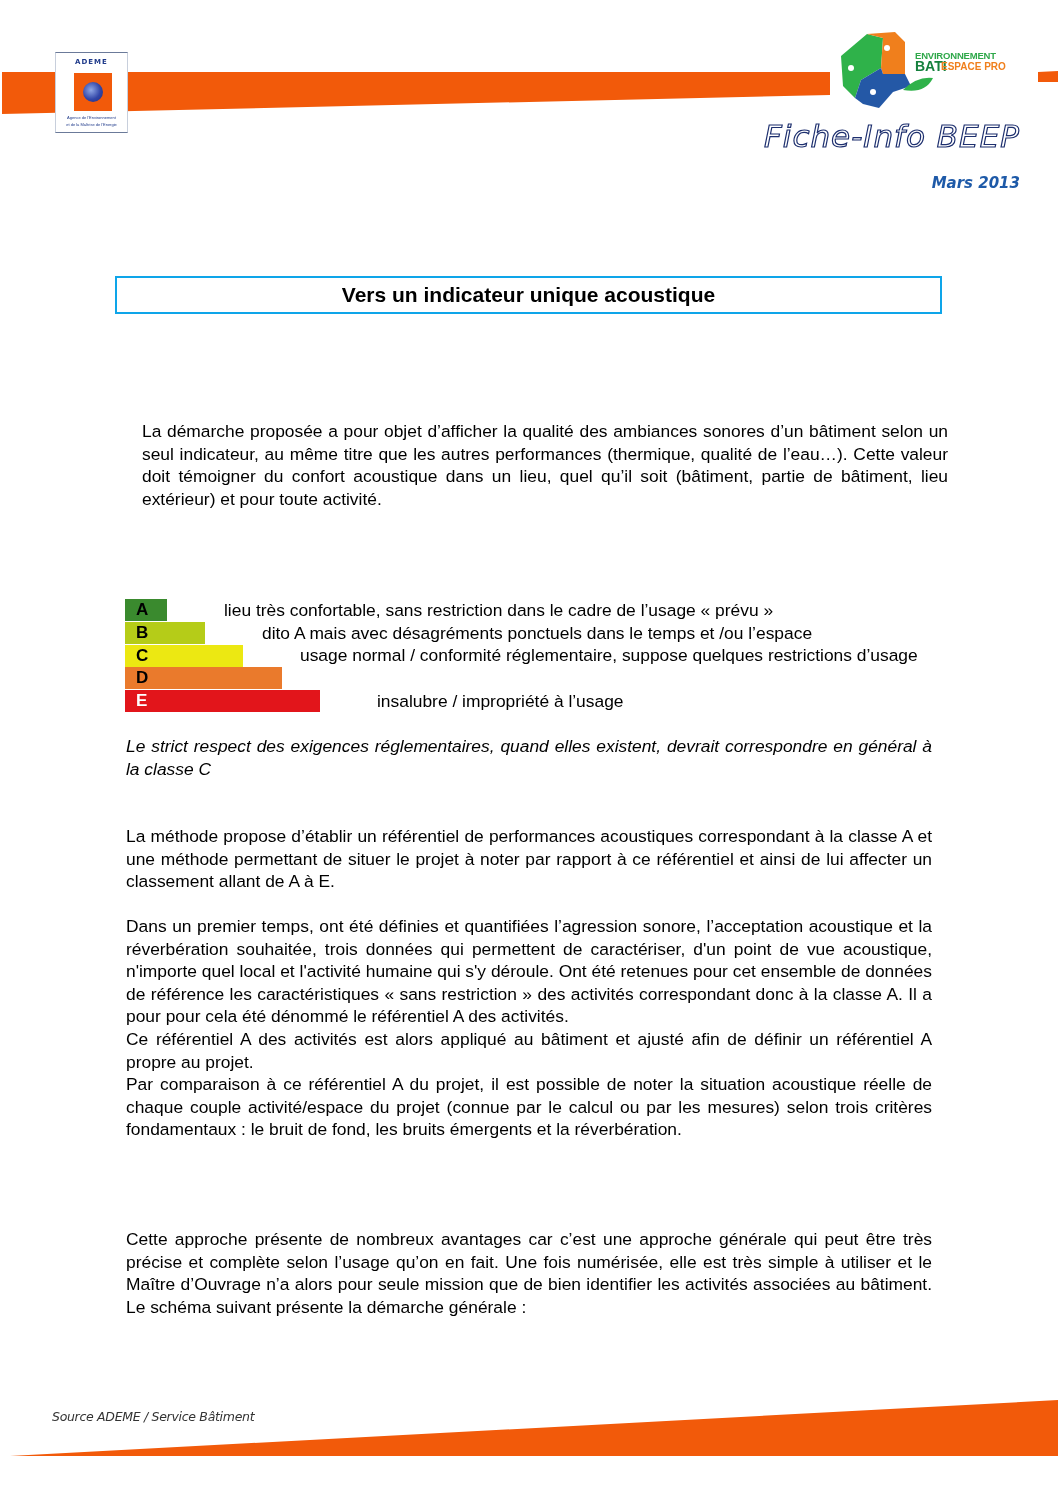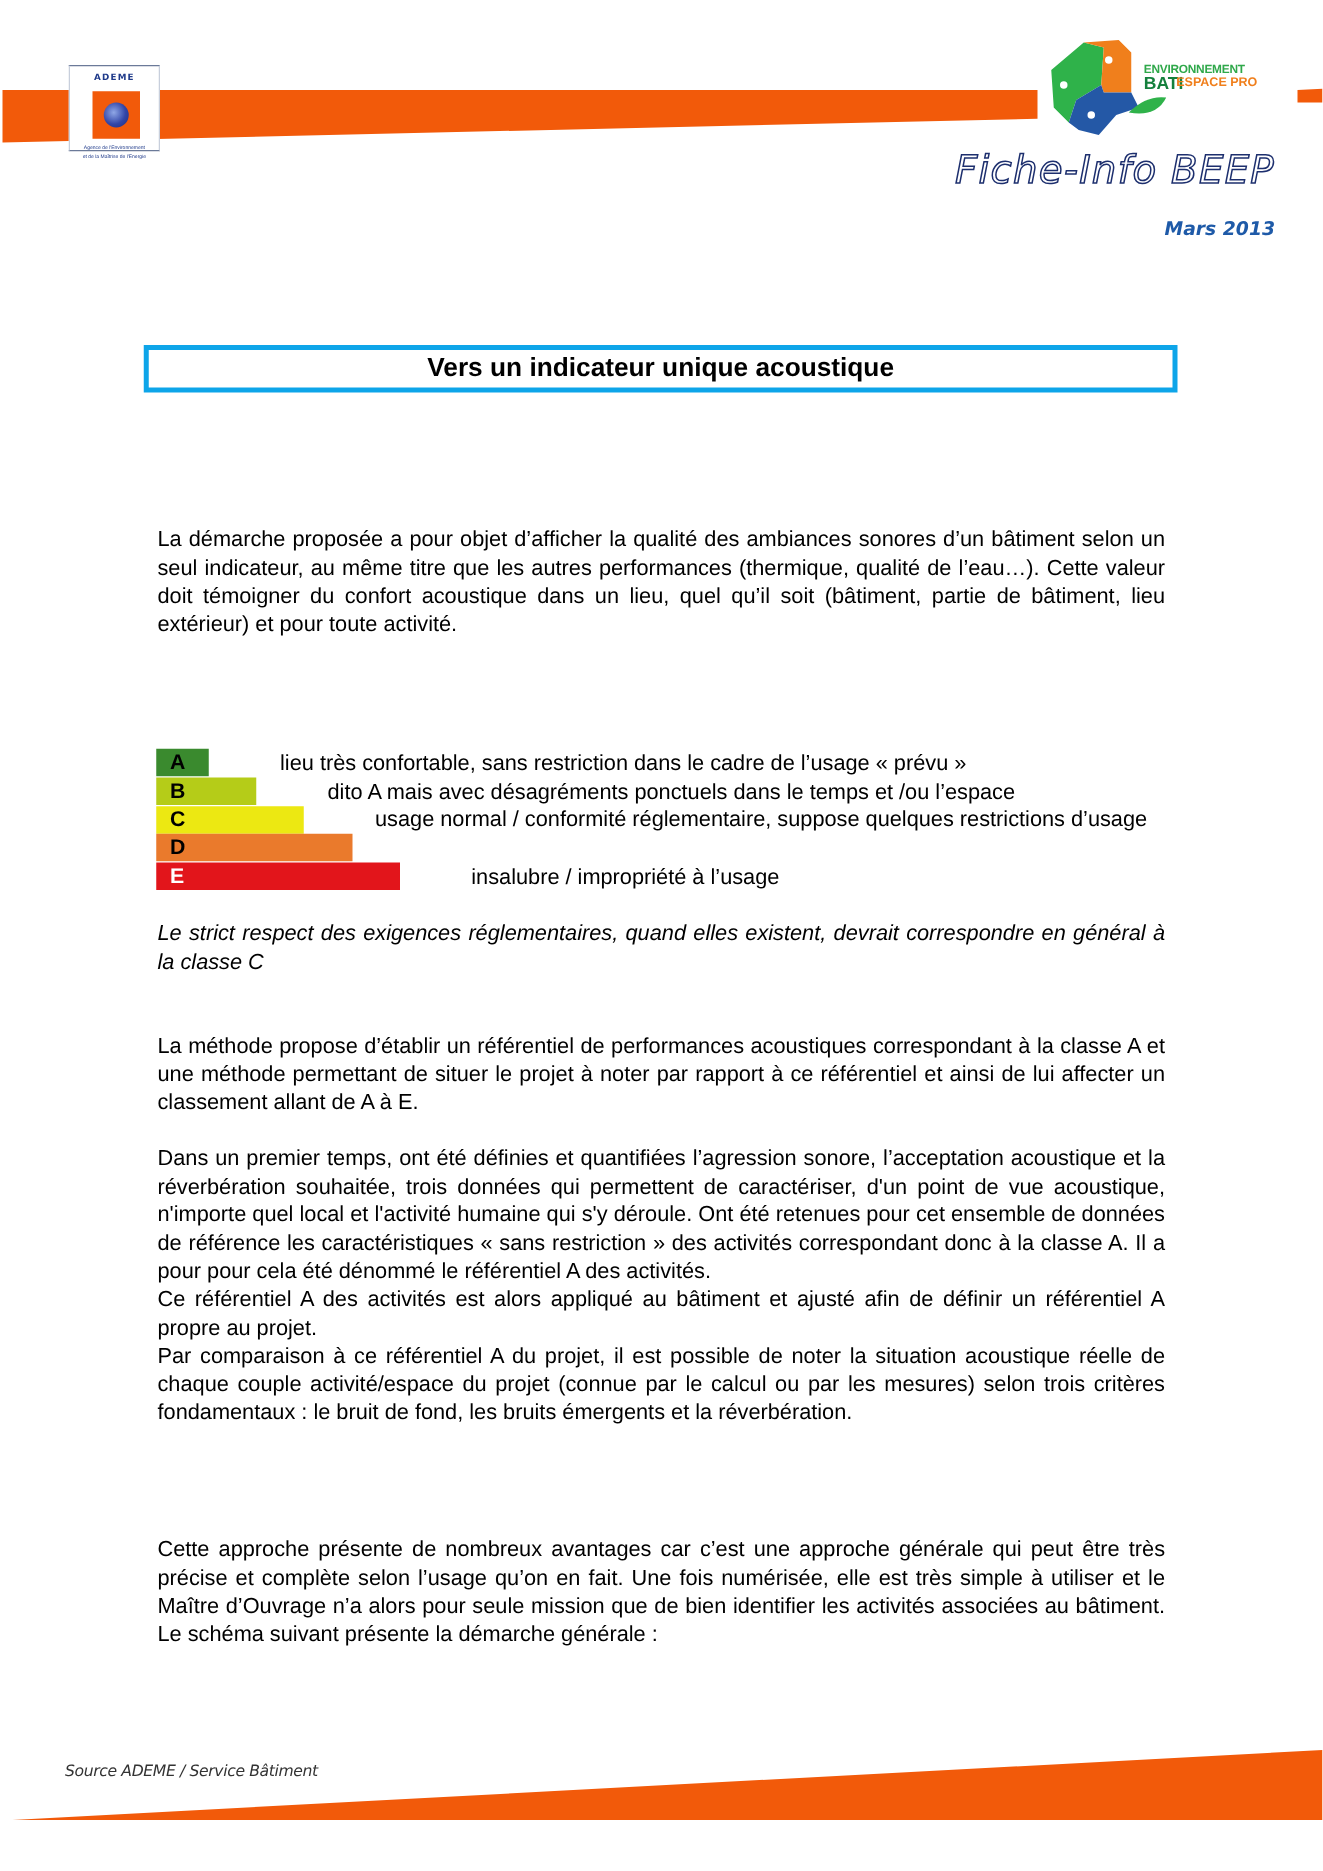--- a/index.html
+++ b/index.html
@@ -4,21 +4,21 @@
 <style>
   html, body { margin: 0; padding: 0; background: #ffffff; }
   body { width: 1058px; height: 1497px; position: relative; overflow: hidden;
          font-family: "Liberation Sans", sans-serif; color: #000; }
   .abs { position: absolute; }
 
   
   .band-svg { position: absolute; left: 0; top: 0; }
 
   
-  .ademe-logo { left: 55px; top: 52px; width: 73px; height: 69px; background: #fff;
+  .ademe-logo { left: 55px; top: 52px; width: 73px; height: 81px; background: #fff;
                 border-top: 1px solid #6b7a99; border-bottom: 1px solid #6b7a99;
                 border-left: 1px solid #c8cfdc; border-right: 1px solid #c8cfdc; box-sizing: border-box; }
   .ademe-name { position: absolute; left: 0; right: 0; top: 5px; text-align: center;
                 font-family: "DejaVu Sans", sans-serif; font-weight: bold; font-size: 7px; letter-spacing: 1px; color: #1f3a8a; }
   .ademe-square { position: absolute; left: 18px; top: 20px; width: 38px; height: 38px; background: #f25a0a; }
   .ademe-globe { position: absolute; left: 9px; top: 9px; width: 20px; height: 20px; border-radius: 50%;
                  background: radial-gradient(circle at 40% 40%, #8fa7e6 0%, #3246a8 55%, #1e2a7a 100%); }
   .ademe-sub { position: absolute; left: 2px; right: 2px; top: 61px; text-align: center;
                font-size: 4px; line-height: 7px; color: #1f3a8a; }
 
@@ -27,21 +27,21 @@
   .bati-t1 { position: absolute; left: 82px; top: 8px; font-weight: bold; font-size: 14px; color: #15803d; line-height: 14px; margin-top: 23px; }
   .bati-t2 { position: absolute; left: 82px; top: 23px; font-weight: bold; font-size: 9.5px; color: #2fa84a; line-height: 10px; letter-spacing: -0.2px; }
   .bati-t3 { position: absolute; left: 108px; top: 34px; font-weight: bold; font-size: 10px; color: #f07f1c; line-height: 10px; }
 
   .fiche-title { right: 38px; top: 118px; font-family: "DejaVu Sans", sans-serif; font-style: italic;
                  font-size: 31px; color: #ffffff; -webkit-text-stroke: 1.2px #1d2f6e; letter-spacing: 1px; }
   .date { right: 38px; top: 174px; font-family: "DejaVu Sans", sans-serif; font-weight: bold; font-style: italic;
           font-size: 15px; color: #1e5aa8; }
 
   
-  .title-box { left: 115px; top: 276px; width: 827px; height: 38px; border: 4px solid #0ea5e9; box-sizing: border-box;
+  .title-box { left: 115px; top: 276px; width: 827px; height: 38px; border: 2px solid #0ea5e9; box-sizing: border-box;
                display: flex; align-items: center; justify-content: center; }
   .title-box span { font-weight: bold; font-size: 21px; }
 
   .para { left: 126px; width: 806px; font-size: 17.4px; line-height: 22.6px; text-align: justify; }
   .para p { margin: 0; }
   .italic { font-style: italic; }
 
   
   .classes { left: 125px; top: 599px; width: 830px; }
   .class-row { position: relative; height: 22.7px; display: flex; align-items: center; }
@@ -85,21 +85,21 @@
   <div class="bati-t3">ESPACE PRO</div>
 </div>
 
 <div class="abs fiche-title">Fiche-Info BEEP</div>
 <div class="abs date">Mars 2013</div>
 
 <div class="abs title-box">
   <span>Vers un indicateur unique acoustique</span>
 </div>
 
-<div class="abs para" style="top:420px;">
+<div class="abs para" style="top:420px;margin-left:16px;">
   <p>La démarche proposée a pour objet d’afficher la qualité des ambiances sonores d’un bâtiment selon un seul indicateur, au même titre que les autres performances (thermique, qualité de l’eau…). Cette valeur doit  témoigner du confort acoustique dans un lieu, quel qu’il soit (bâtiment, partie de bâtiment, lieu extérieur) et pour toute activité.</p>
 </div>
 
 <div class="abs classes" id="classes">
     <div class="class-row">
       <div class="class-bar" style="width: 42px; background: rgb(58, 138, 46); color: rgb(0, 0, 0);">A</div>
       <div class="class-desc">lieu très confortable, sans restriction dans le cadre de l’usage « prévu »</div>
     </div>
     <div class="class-row">
       <div class="class-bar" style="width: 80px; background: rgb(181, 204, 24); color: rgb(0, 0, 0);">B</div>

